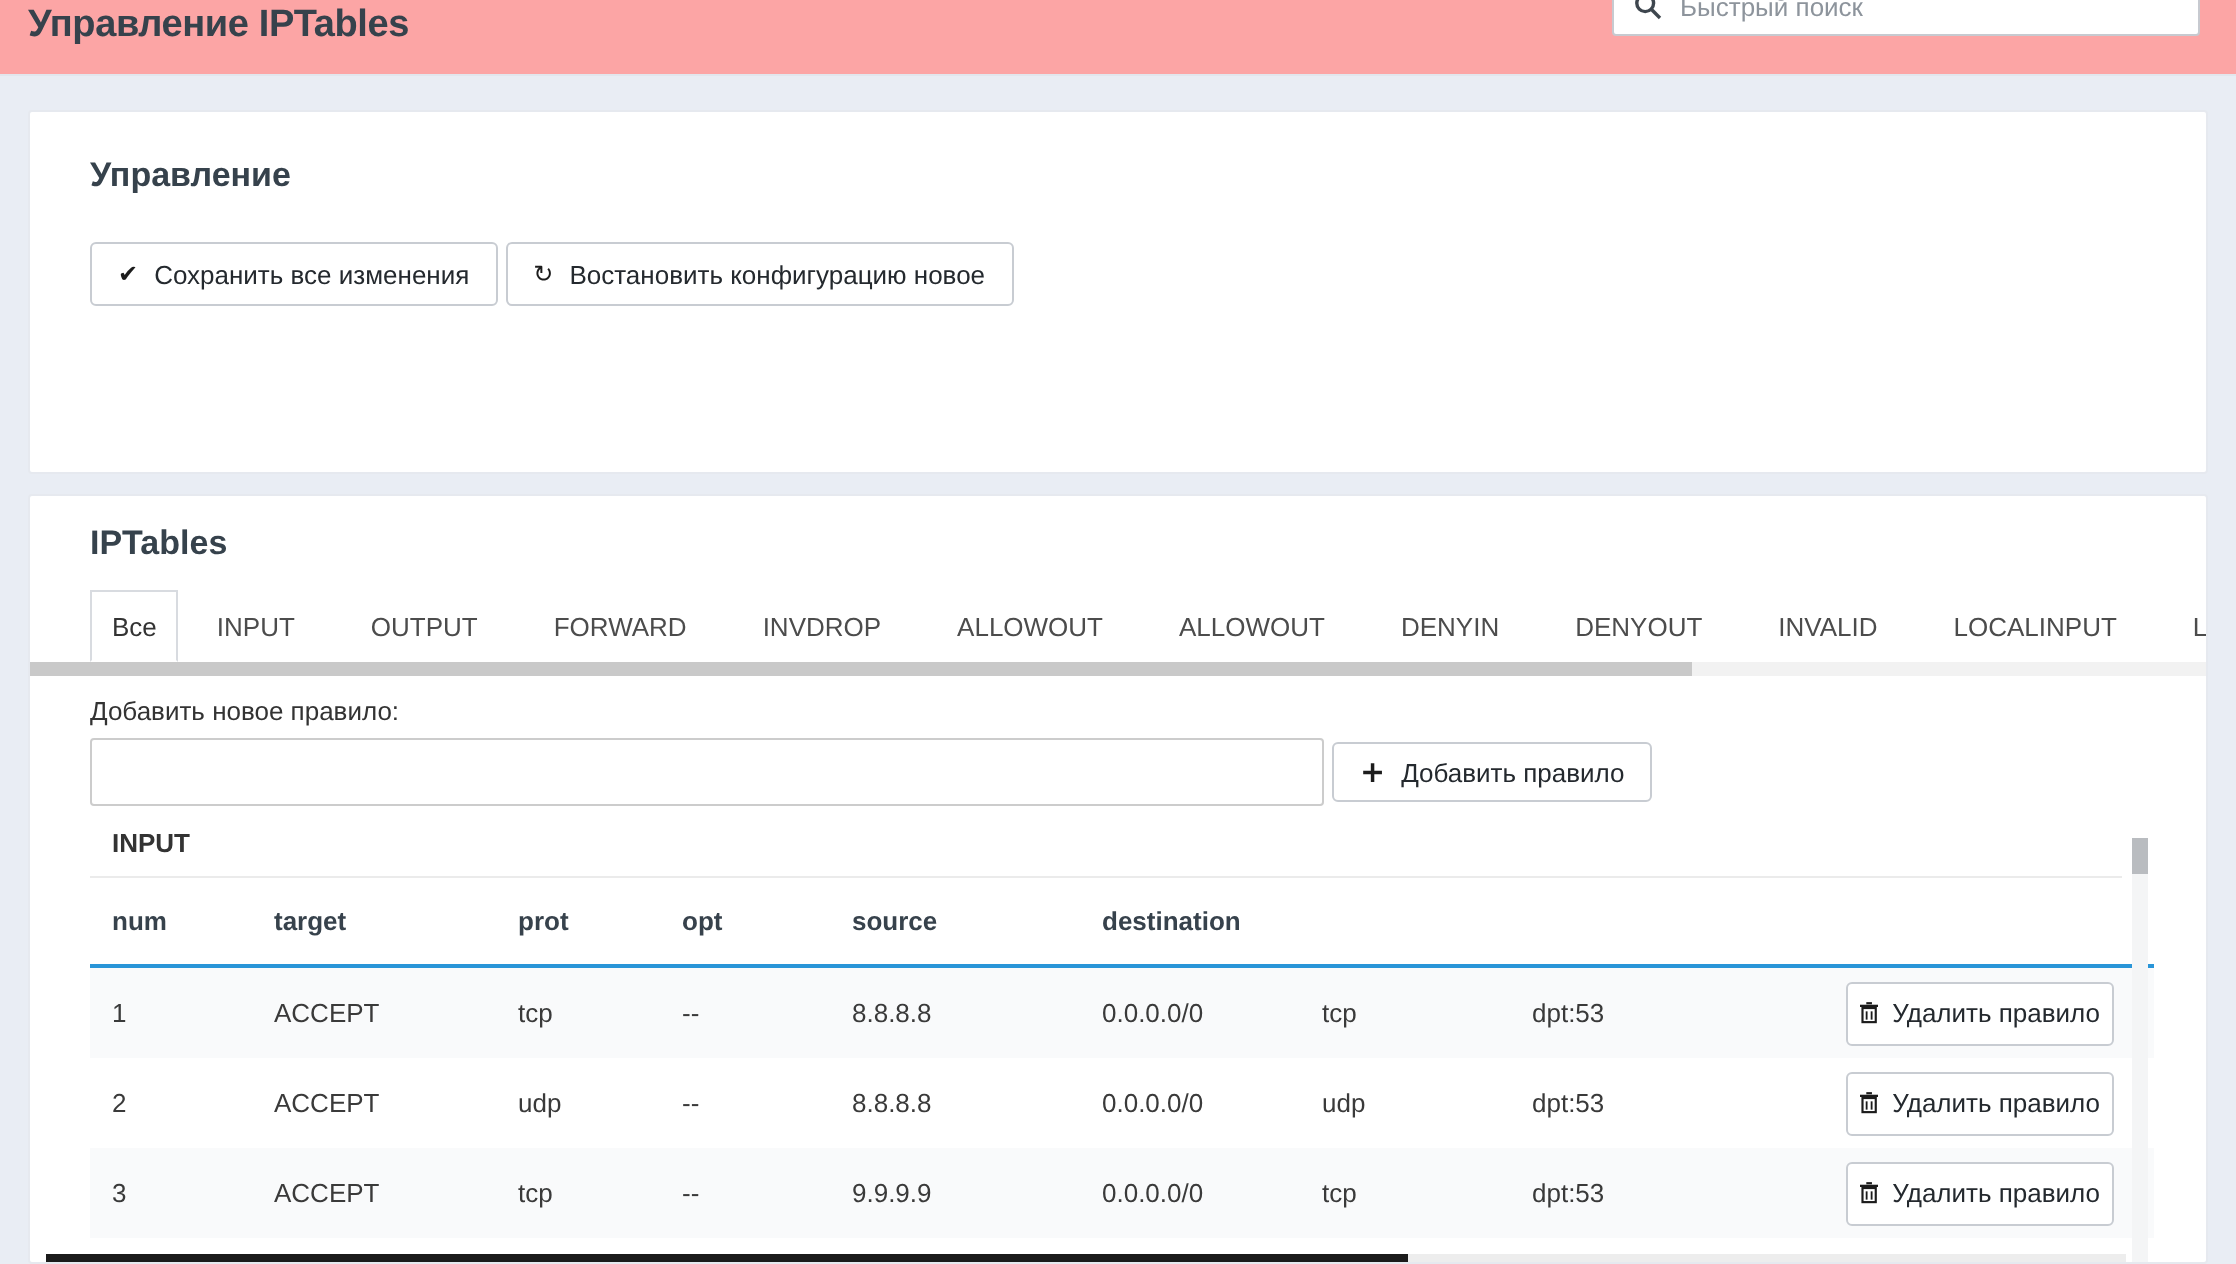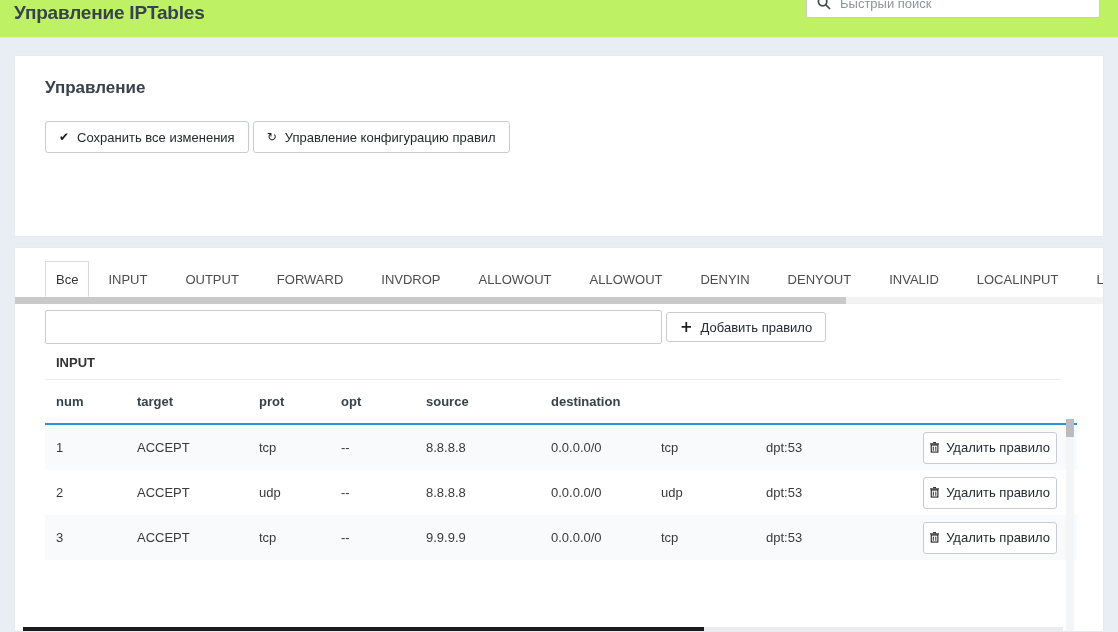--- a/index.html
+++ b/index.html
@@ -1,20 +1,20 @@
 <!DOCTYPE html>
 <html><head>
 <meta charset="utf-8">
 <style>
   * { margin:0; padding:0; box-sizing:border-box; }
   html,body { width:1118px; height:632px; overflow:hidden; }
   body { background:#e9edf4; font-family:"Liberation Sans", sans-serif; position:relative; }
 
   
-  .topbar { position:absolute; top:0; left:0; width:1118px; height:38px; background:#bef264;
+  .topbar { position:absolute; top:0; left:0; width:1118px; height:38px; background:#fca5a5;
             border-bottom:1px solid #e2e6ed; z-index:5; }
   .page-title { position:absolute; left:14px; top:2px; font-size:19px; font-weight:700;
                 color:#36424c; letter-spacing:-0.2px; }
   .search-box { position:absolute; right:18px; top:-12px; width:294px; height:30px;
                 background:#fff; border:1px solid #c7cad0; border-radius:2px;
                 display:flex; align-items:center; padding:0 10px; gap:9px; }
   .search-box svg { flex:0 0 auto; }
   .search-input { border:none; outline:none; flex:1; font-size:13px; color:#333;
                   font-family:inherit; background:transparent; }
   .search-input::placeholder { color:#8d949c; }
@@ -97,46 +97,50 @@
 <div class="panel" id="panel-management">
   <div class="inner">
     <div class="panel-heading">Управление</div>
     <div class="mgmt-row1">
       <button class="btn">
         <span class="ico">✔</span>
         <span>Сохранить все изменения</span>
       </button>
       <button class="btn">
         <span class="ico">↻</span>
-        <span>Управление конфигурацию правил</span>
+        <span>Востановить конфигурацию новое</span>
       </button>
     </div>
   </div>
 </div>
 
 <div class="panel" id="panel-iptables">
+  <div class="head">
+    <div class="panel-heading">IPTables</div>
+  </div>
 
   <div class="tabs">
     <div class="tab active">Все</div>
     <div class="tab">INPUT</div>
     <div class="tab">OUTPUT</div>
     <div class="tab">FORWARD</div>
     <div class="tab">INVDROP</div>
     <div class="tab">ALLOWOUT</div>
     <div class="tab">ALLOWOUT</div>
     <div class="tab">DENYIN</div>
     <div class="tab">DENYOUT</div>
     <div class="tab">INVALID</div>
     <div class="tab">LOCALINPUT</div>
     <div class="tab">LOCALOUTPUT</div>
   </div>
   <div class="tabs-scrollbar">
     <div class="thumb"></div>
   </div>
 
+  <div class="add-label">Добавить новое правило:</div>
   <div class="add-row">
     <input class="add-input" style="">
     <button class="btn add-btn">
       <span class="ico plus">+</span>
       <span>Добавить правило</span>
     </button>
   </div>
 
   <div class="table-wrap">
     <div class="chain-name">INPUT</div>

